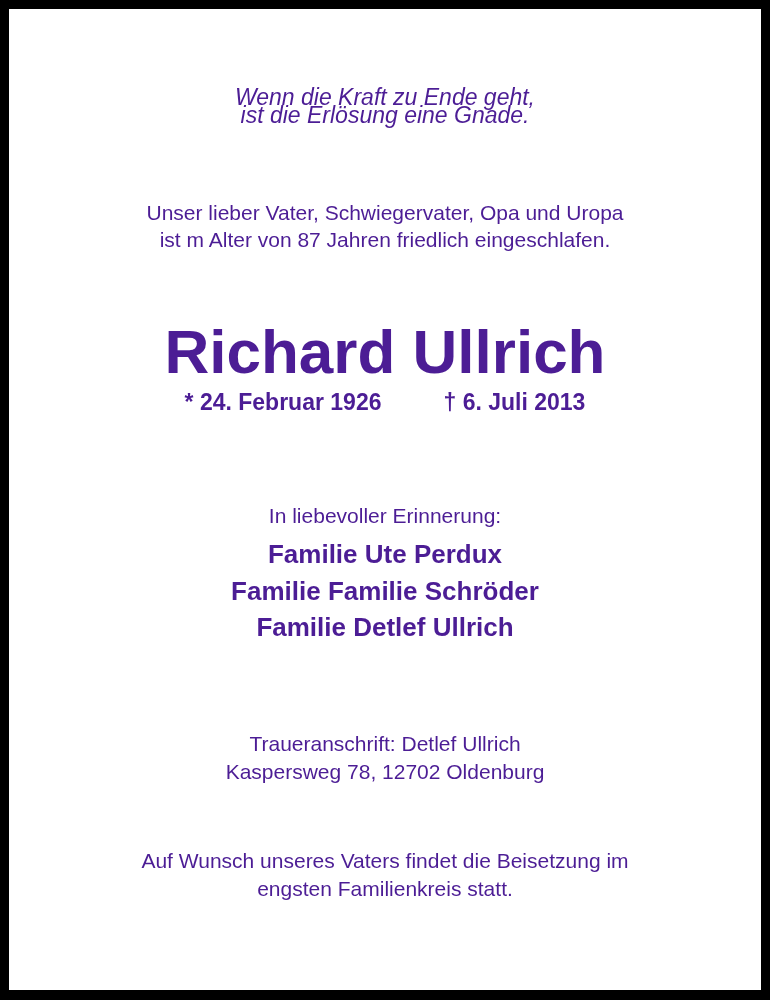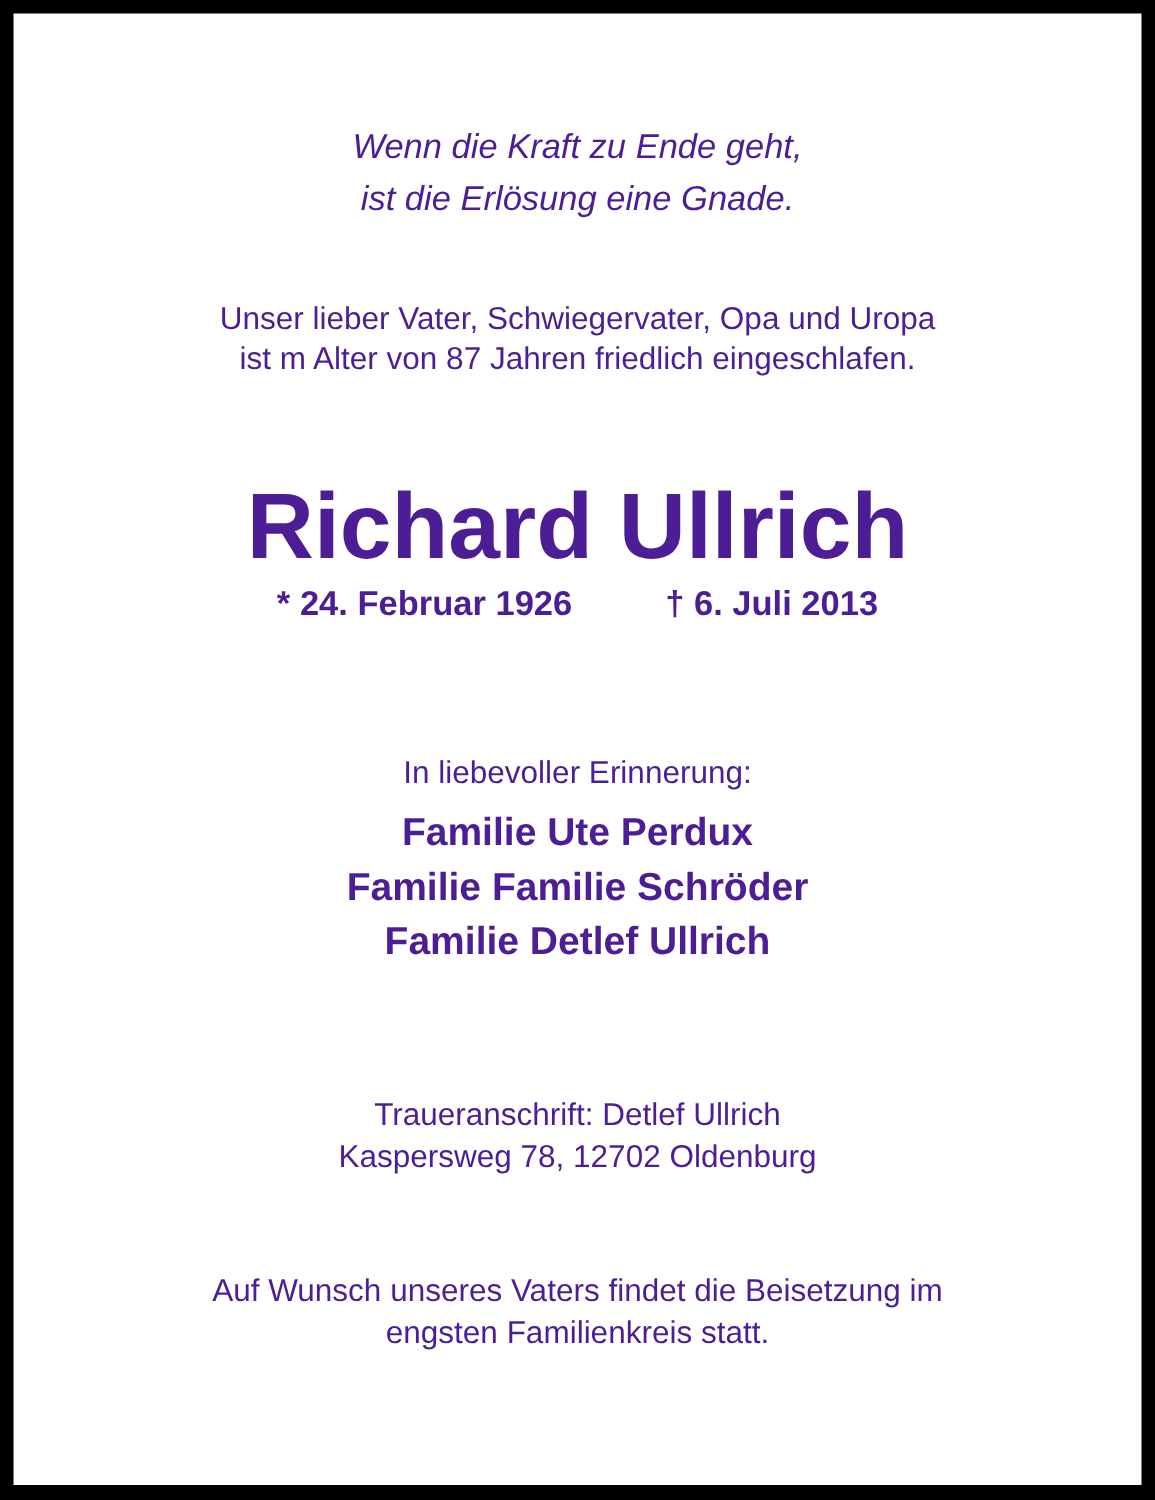--- a/index.html
+++ b/index.html
@@ -23,21 +23,21 @@
     .dates span { display: inline-block; }
     .dates .gap { width: 62px; }
     .family { font-weight: bold; font-size: 26px; }
   </style>
 </head>
 <body>
 
 <div class="frame"></div>
 
 <div class="line quote" style="top:86px;">Wenn die Kraft zu Ende geht,</div>
-<div class="line quote" style="top:121px;">ist die Erlösung eine Gnade.</div>
+<div class="line quote" style="top:104px;">ist die Erlösung eine Gnade.</div>
 
 <div class="line body" style="top:202px;">Unser lieber Vater, Schwiegervater, Opa und Uropa</div>
 <div class="line body" style="top:229px;">ist m Alter von 87 Jahren friedlich eingeschlafen.</div>
 
 <div class="line name" style="top:321px;">Richard Ullrich</div>
 
 <div class="line dates" style="top:391px;">
   <span>* 24. Februar 1926</span><span class="gap"></span><span>† 6. Juli 2013</span>
 </div>
 

